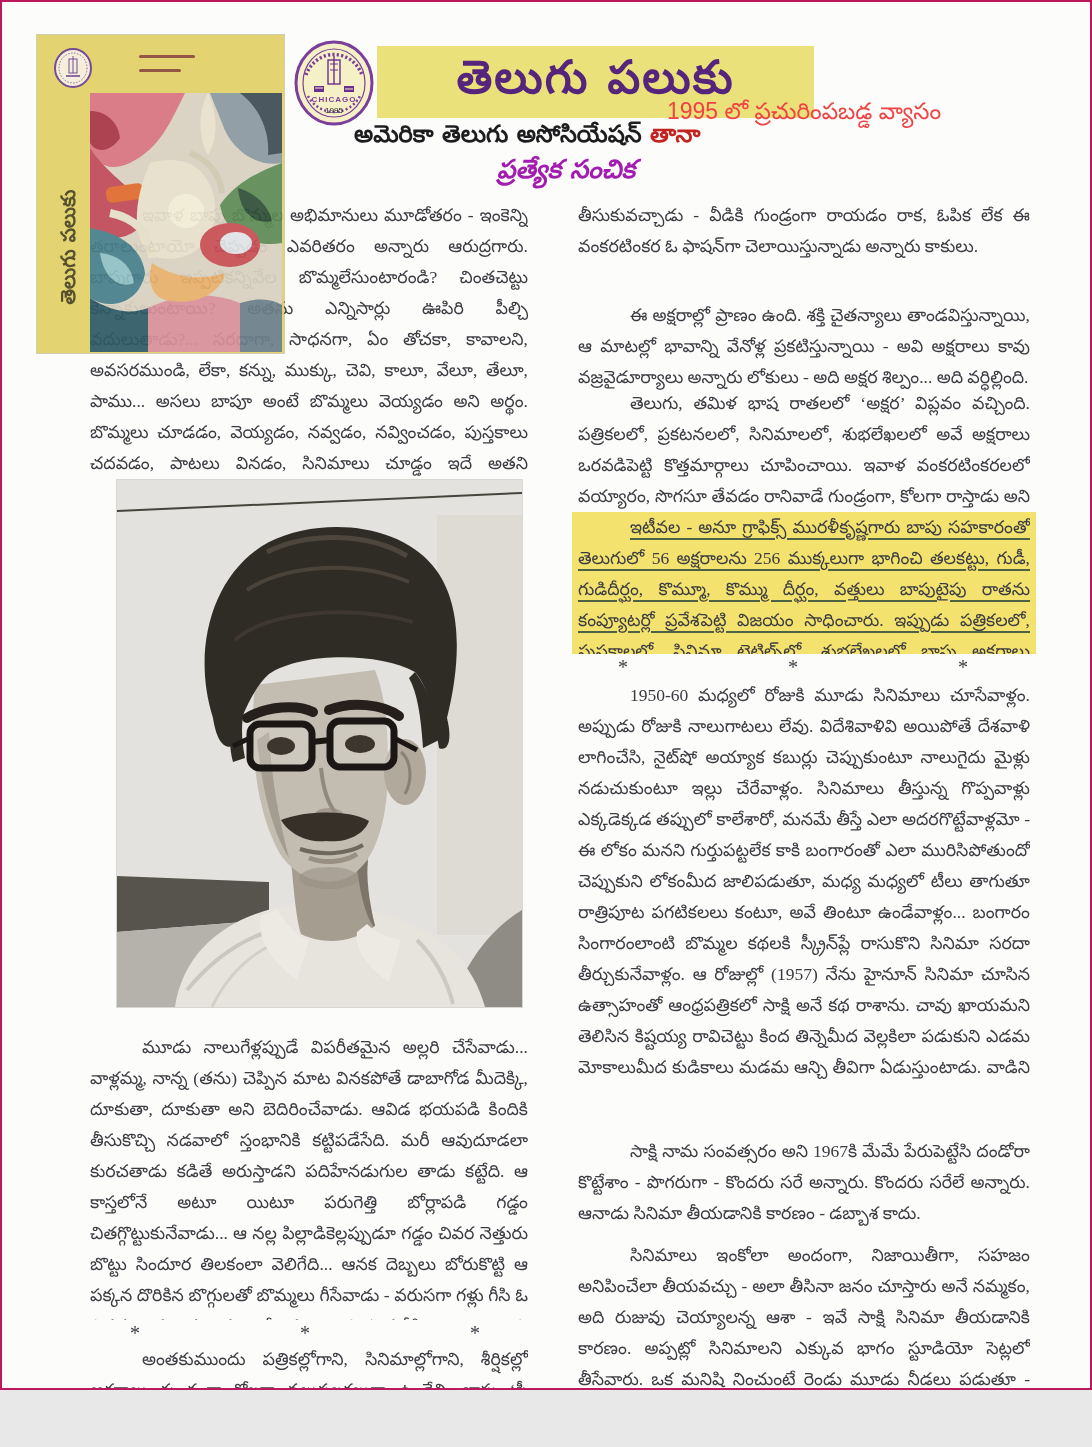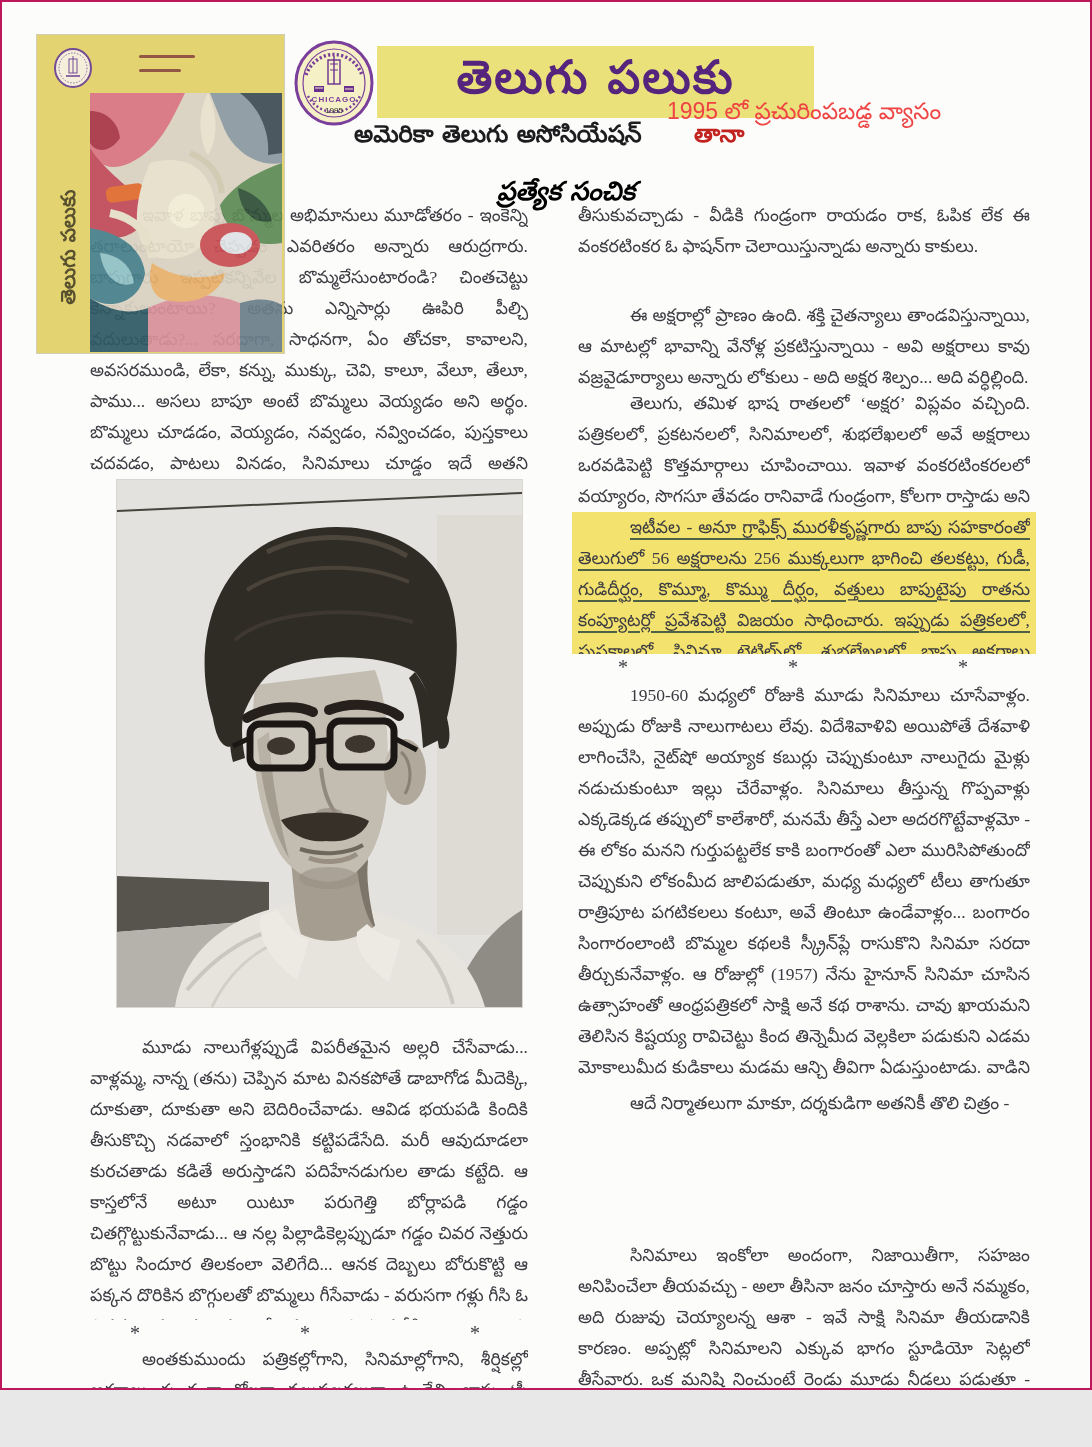--- a/index.html
+++ b/index.html
@@ -21,25 +21,25 @@
   }
   .title-band h1{
     margin:0;font-size:46px;font-weight:bold;color:#55247d;
     font-family:"DejaVu Serif", serif;letter-spacing:2px;white-space:nowrap;
   }
   .assoc-line{
     position:absolute;left:352px;top:118px;width:460px;
     font-size:24px;font-weight:bold;color:#1d1d20;
     font-family:"DejaVu Sans", sans-serif;white-space:nowrap;
   }
-  .assoc-line .tana{color:#c3231f;margin-left:44px;}
+  .assoc-line .tana{color:#c3231f;}
   .special-issue{
     position:absolute;left:495px;top:152px;width:240px;
-    font-size:26px;font-weight:bold;color:#000000;
-    font-family:"DejaVu Serif", serif;font-style:italic;white-space:nowrap;margin-top:22px;
+    font-size:26px;font-weight:bold;color:#a21caf;
+    font-family:"DejaVu Serif", serif;font-style:italic;white-space:nowrap;
   }
   .pub-note{
     position:absolute;left:665px;top:96px;width:400px;
     font-size:23px;color:#ef4444;
     font-family:"Liberation Sans", sans-serif;white-space:nowrap;
   }
   .emblem{position:absolute;left:292px;top:38px;width:80px;height:86px;}
   
   .cover{
     position:absolute;left:35px;top:33px;width:247px;height:318px;
@@ -191,21 +191,21 @@
     <p class="para noindent" style="top:0;height:84px;">తీసుకువచ్చాడు - వీడికి గుండ్రంగా రాయడం రాక, ఓపిక లేక ఈ వంకరటింకర ఓ ఫాషన్‌గా చెలాయిస్తున్నాడు అన్నారు కాకులు.</p>
     <p class="para" style="top:100px;height:98px;">ఈ అక్షరాల్లో ప్రాణం ఉంది. శక్తి చైతన్యాలు తాండవిస్తున్నాయి, ఆ మాటల్లో భావాన్ని వేనోళ్ల ప్రకటిస్తున్నాయి - అవి అక్షరాలు కావు వజ్రవైడూర్యాలు అన్నారు లోకులు - అది అక్షర శిల్పం... అది వర్ధిల్లింది.</p>
     <p class="para" style="top:188px;height:124px;">తెలుగు, తమిళ భాష రాతలలో ‘అక్షర’ విప్లవం వచ్చింది. పత్రికలలో, ప్రకటనలలో, సినిమాలలో, శుభలేఖలలో అవే అక్షరాలు ఒరవడిపెట్టి కొత్తమార్గాలు చూపించాయి. ఇవాళ వంకరటింకరలలో వయ్యారం, సొగసూ తేవడం రానివాడే గుండ్రంగా, కోలగా రాస్తాడు అని జోకు.</p>
     <p class="para highlight" style="top:312px;height:142px;">ఇటీవల - అనూ గ్రాఫిక్స్ మురళీకృష్ణగారు బాపు సహకారంతో తెలుగులో 56 అక్షరాలను 256 ముక్కలుగా భాగించి తలకట్టు, గుడీ, గుడిదీర్ఘం, కొమ్మూ, కొమ్ము దీర్ఘం, వత్తులు బాపుటైపు రాతను కంప్యూటర్లో ప్రవేశపెట్టి విజయం సాధించారు. ఇప్పుడు పత్రికలలో, పుస్తకాలలో, సినిమా టైటిల్స్‌లో, శుభలేఖలలో బాపు అక్షరాలు అందాల చిందులు వేస్తున్నాయి.</p>
     <div class="sep" style="top:456px;">
       <span>*</span>
       <span>*</span>
       <span>*</span>
     </div>
     <p class="para" style="top:480px;height:404px;">1950-60 మధ్యలో రోజుకి మూడు సినిమాలు చూసేవాళ్లం. అప్పుడు రోజుకి నాలుగాటలు లేవు. విదేశివాళివి అయిపోతే దేశవాళి లాగించేసి, నైట్‌షో అయ్యాక కబుర్లు చెప్పుకుంటూ నాలుగైదు మైళ్లు నడుచుకుంటూ ఇల్లు చేరేవాళ్లం. సినిమాలు తీస్తున్న గొప్పవాళ్లు ఎక్కడెక్కడ తప్పులో కాలేశారో, మనమే తీస్తే ఎలా అదరగొట్టేవాళ్లమో - ఈ లోకం మనని గుర్తుపట్టలేక కాకి బంగారంతో ఎలా మురిసిపోతుందో చెప్పుకుని లోకంమీద జాలిపడుతూ, మధ్య మధ్యలో టీలు తాగుతూ రాత్రిపూట పగటికలలు కంటూ, అవే తింటూ ఉండేవాళ్లం... బంగారం సింగారంలాంటి బొమ్మల కథలకి స్క్రీన్‌ప్లే రాసుకొని సినిమా సరదా తీర్చుకునేవాళ్లం. ఆ రోజుల్లో (1957) నేను హైనూన్ సినిమా చూసిన ఉత్సాహంతో ఆంధ్రపత్రికలో సాక్షి అనే కథ రాశాను. చావు ఖాయమని తెలిసిన కిష్టయ్య రావిచెట్టు కింద తిన్నెమీద వెల్లకిలా పడుకుని ఎడమ మోకాలుమీద కుడికాలు మడమ ఆన్చి తీవిగా ఏడుస్తుంటాడు. వాడిని చంపడానికొచ్చే పకీరు ఆ కాళ్ల మధ్య త్రికోణంలో చుక్కలా కనిపించి యముడిలా మీదకి వస్తాడు. అపుడు బాపు వేసిన రేఖా చిత్రం అది - 1967లో ఆ కథని సినిమాగా మేమే తీశాం - అందులో క్లయిమాక్సులో ఇదే దృశ్యం వచ్చినపుడు అదే కాంపోజిషన్ పెట్టి షాట్ తీశాడు బాపు...</p>
-    <p class="para" style="top:888px;height:44px;">ఆదే నిర్మాతలుగా మాకూ, దర్శకుడిగా అతనికీ తొలి చిత్రం -</p>
+    <p class="para" style="top:936px;height:100px;">సాక్షి నామ సంవత్సరం అని 1967కి మేమే పేరుపెట్టేసి దండోరా కొట్టేశాం - పొగరుగా - కొందరు సరే అన్నారు. కొందరు సరేలే అన్నారు. ఆనాడు సినిమా తీయడానికి కారణం - డబ్బాశ కాదు.</p>
     <p class="para" style="top:1040px;height:162px;">సినిమాలు ఇంకోలా అందంగా, నిజాయితీగా, సహజం అనిపించేలా తీయవచ్చు - అలా తీసినా జనం చూస్తారు అనే నమ్మకం, అది రుజువు చెయ్యాలన్న ఆశా - ఇవే సాక్షి సినిమా తీయడానికి కారణం. అప్పట్లో సినిమాలని ఎక్కువ భాగం స్టూడియో సెట్లలో తీసేవారు. ఒక మనిషి నించుంటే రెండు మూడు నీడలు పడుతూ - సుద్దలా రంగు మెత్తేసిన మేకప్పుతో సినీమార్కు మాటలతో</p>
   </div>
 
   <div class="cover">
     <div class="mini-emblem">
       <svg viewBox="0 0 40 42">
         <ellipse cx="20" cy="21" rx="18" ry="19" fill="#f4eed8" stroke="#6a3e8e" stroke-width="2"></ellipse>
         <ellipse cx="20" cy="21" rx="14" ry="15" fill="none" stroke="#6a3e8e" stroke-width="0.8" stroke-dasharray="1.5,1.5"></ellipse>
         <rect x="16" y="12" width="8" height="14" fill="none" stroke="#6a3e8e" stroke-width="1"></rect>
         <line x1="20" y1="9" x2="20" y2="26" stroke="#6a3e8e" stroke-width="1"></line>

